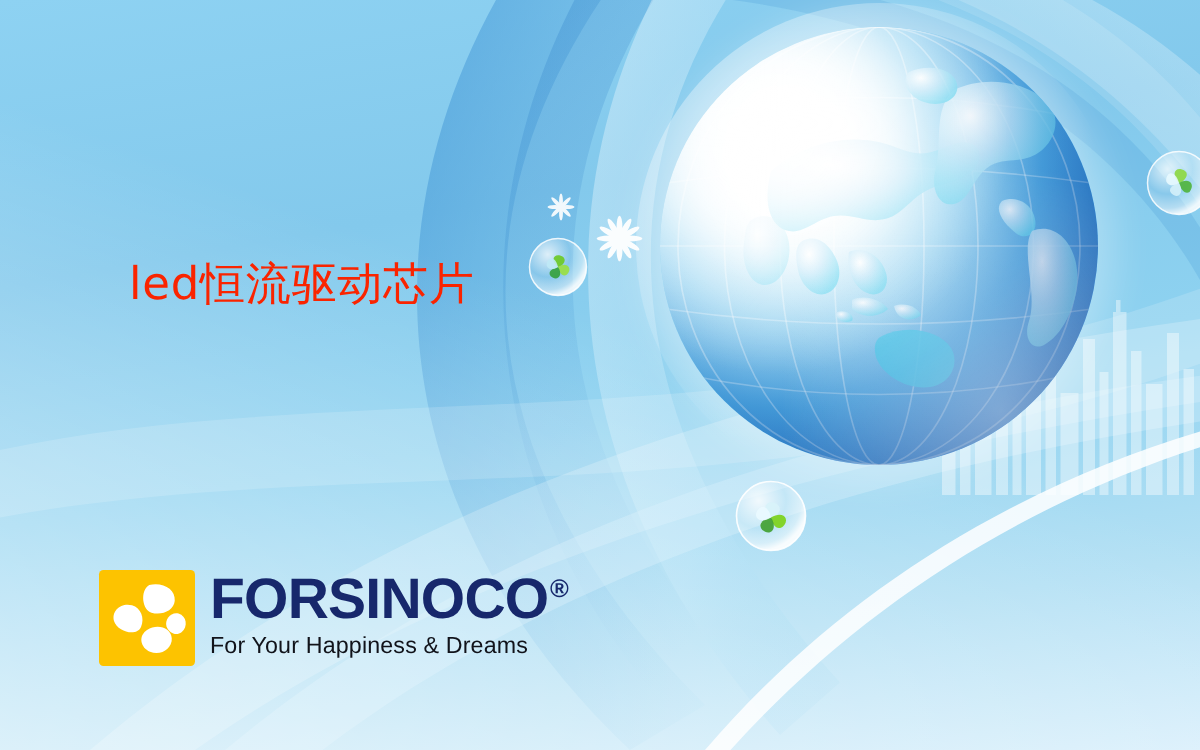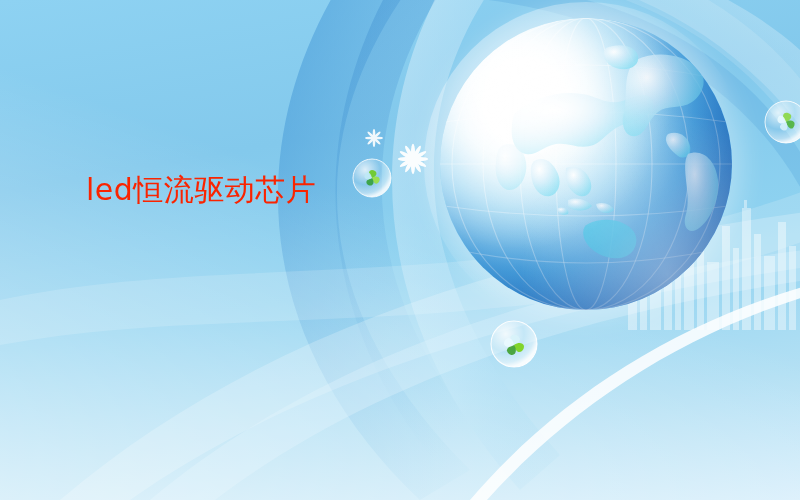--- a/index.html
+++ b/index.html
@@ -363,14 +363,33 @@
       <path d="M0,0 C7,-4 11,1 7,6 C4,8 1,4 0,0 Z" fill="#4fb33a" opacity="0.9"></path>
       <path d="M0,0 C4,7 -1,11 -5,7 C-8,4 -4,1 0,0 Z" fill="#d4f0fa" opacity="0.9"></path>
       <path d="M0,0 C-7,4 -11,-1 -7,-6 C-4,-8 -1,-4 0,0 Z" fill="#eafaff" opacity="0.85"></path>
     </g>
   </svg>
 
   <div id="headline">
     <span class="line-1">led恒流驱动芯片</span>
   </div>
 
+  <div id="logo">
+    <div id="logo-mark">
+      <svg width="64" height="64" viewBox="0 0 64 64" xmlns="http://www.w3.org/2000/svg">
+        <g fill="#ffffff">
+          <path d="M33.5,10 C43,8 51,13 50.5,20.5 C50,27 42,30.5 35,28.5 C29,26.8 27,14 33.5,10 Z"></path>
+          <path d="M53,29 C58.5,30.5 59.5,38 55,41.5 C51.5,44.2 46.5,42 45,37.5 C43.6,33.2 48,27.7 53,29 Z"></path>
+          <path d="M10,34 C8,27 15,21.5 22,23.5 C28,25.3 30.5,32 28,38 C25.2,44.5 12.5,41.5 10,34 Z"></path>
+          <path d="M32,40 C39,35.5 48,38.5 48.5,45.5 C49,52.5 41,57.5 34,54.5 C27.5,51.7 26,44 32,40 Z"></path>
+        </g>
+      </svg>
+    </div>
+    <div id="logo-text">
+      <div id="logo-word">
+        <span>FORSINOCO</span>
+        <span id="logo-reg">®</span>
+      </div>
+      <div id="logo-tagline">For Your Happiness &amp; Dreams</div>
+    </div>
+  </div>
 
 </div>
 
 </body></html>

